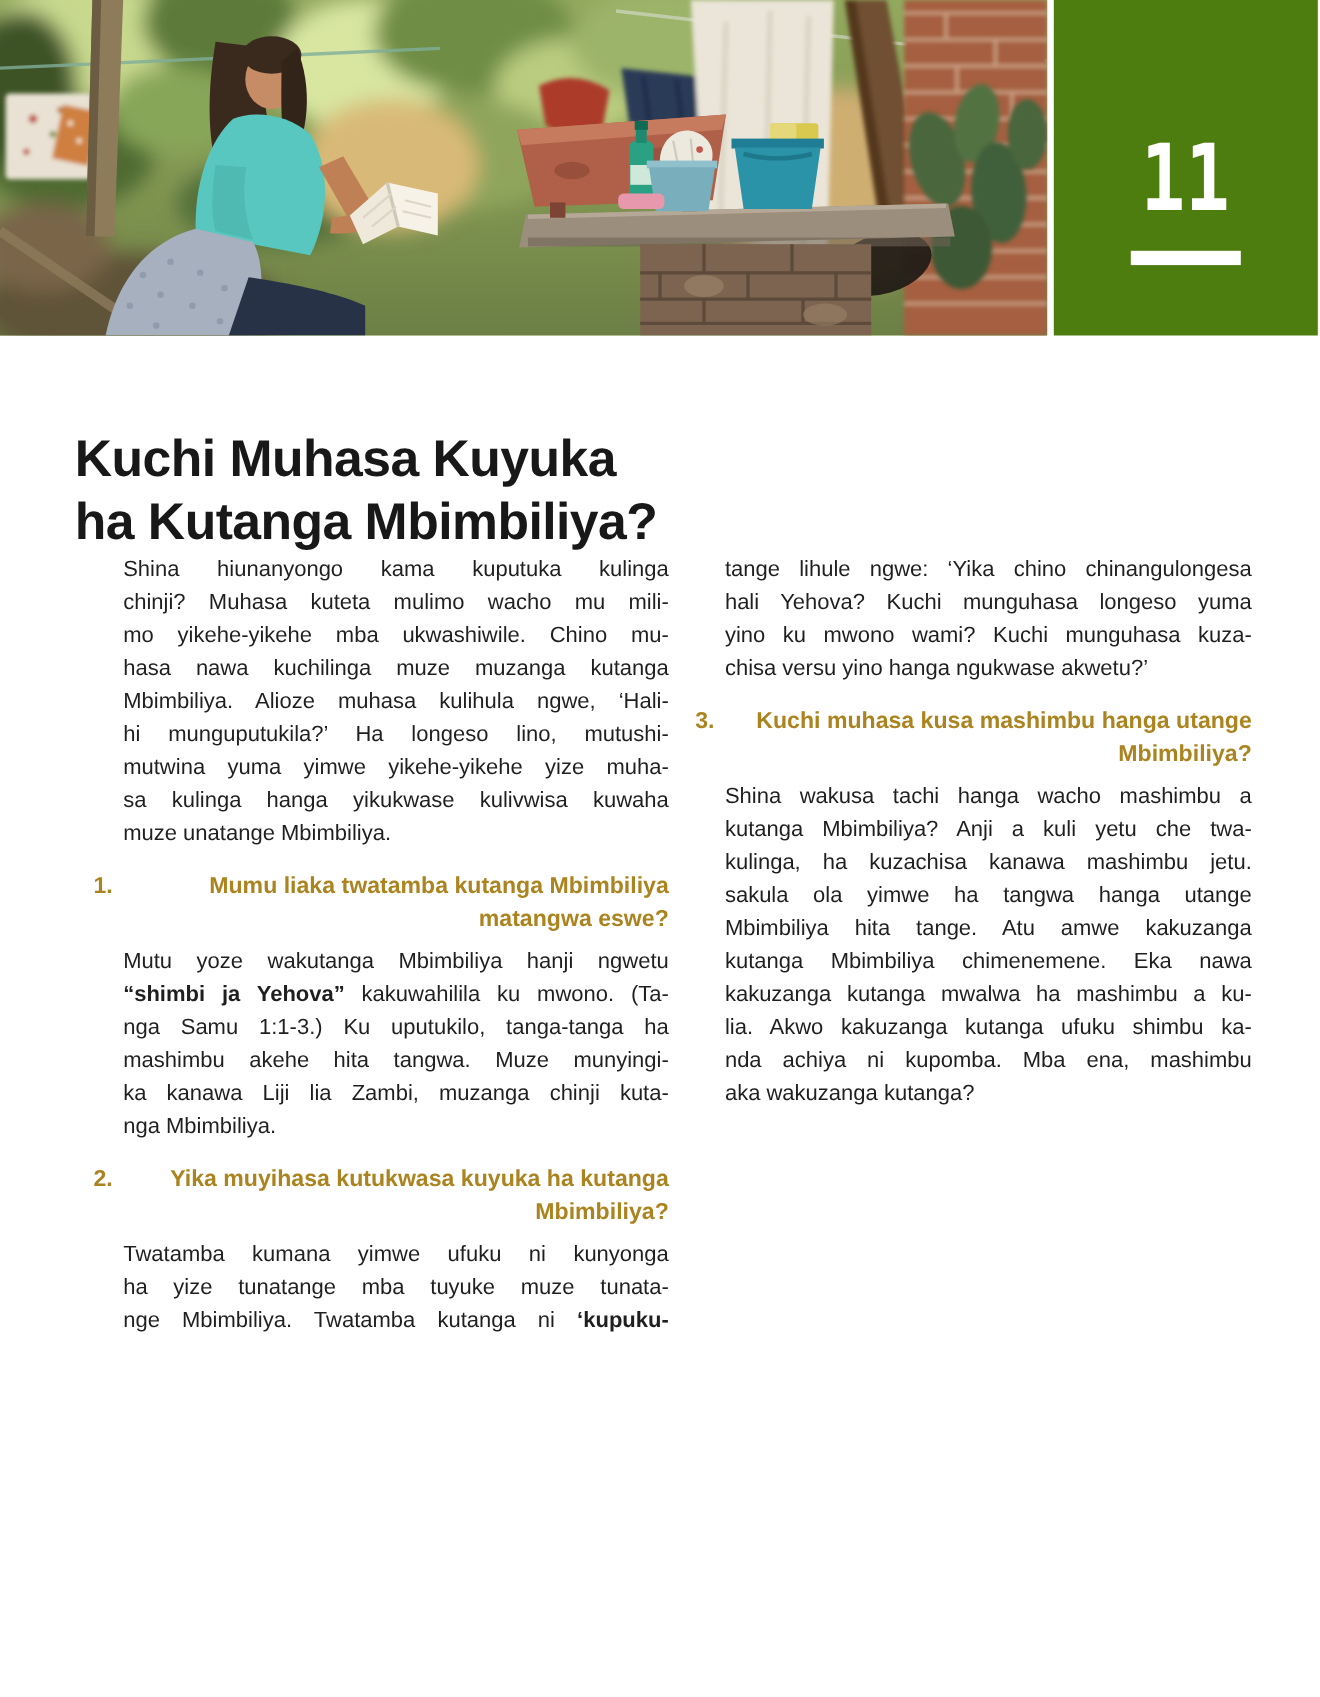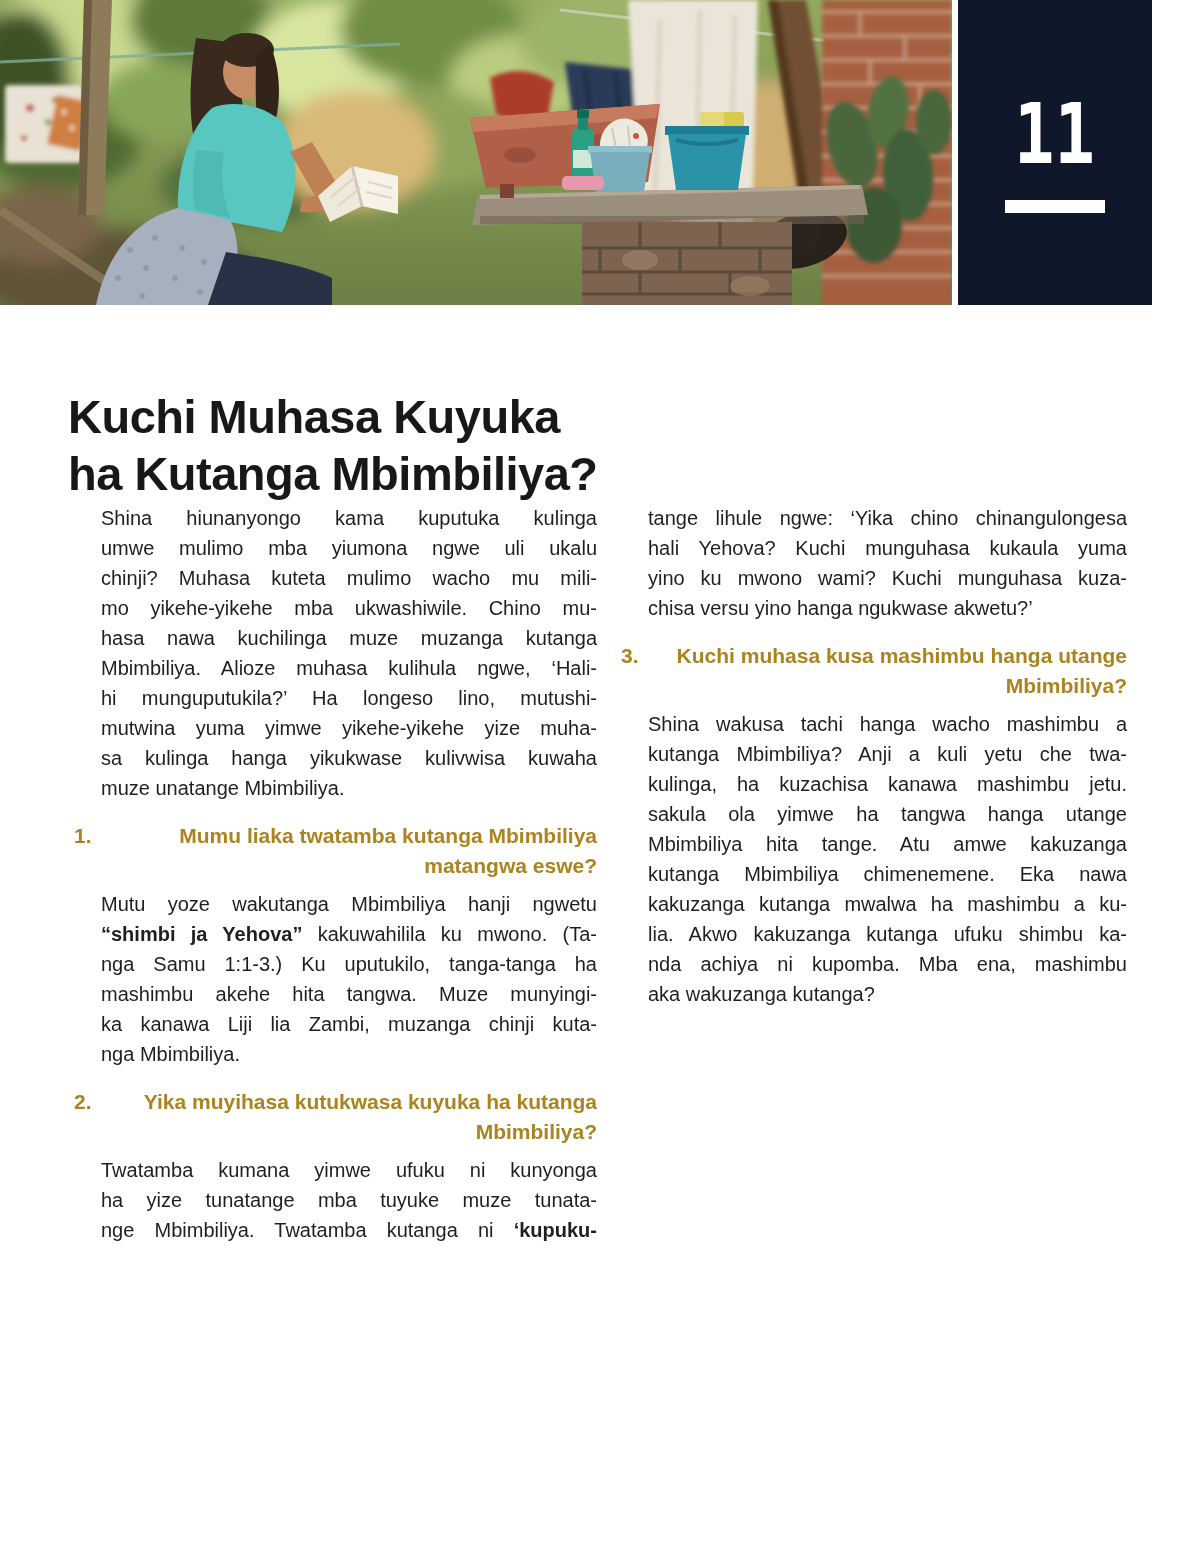--- a/index.html
+++ b/index.html
@@ -13,43 +13,43 @@
   }
   .page{position:absolute;inset:0;background:#fff;}
 
   
   .photo{
     position:absolute;left:0;top:0;width:952px;height:305px;
     overflow:hidden;background:#8fa35c;
   }
   .photo svg{display:block;width:100%;height:100%;}
   .badge{
-    position:absolute;left:958px;top:0;width:194px;height:305px;
-    background:#0f172a;
+    position:absolute;left:958px;top:0;width:240px;height:305px;
+    background:#4d7c0f;
     display:flex;flex-direction:column;align-items:center;
-    padding-top:92px;box-sizing:border-box;
+    padding-top:120px;box-sizing:border-box;
   }
   .lesson-number{
     font-family:"DejaVu Sans Mono",monospace;
     font-weight:700;font-size:84px;line-height:84px;color:#fff;
     transform:scaleX(0.8);transform-origin:center;
   }
   .lesson-underline{width:100px;height:13px;background:#fff;margin-top:24px;}
 
   
   .title{
     position:absolute;left:68px;top:344px;
     font-weight:bold;font-size:47px;line-height:57px;
     letter-spacing:-0.5px;color:#181818;margin-top:44px;
   }
   .title span{display:block;}
 
   
   .columns{
-    position:absolute;left:101px;top:503px;
+    position:absolute;left:112px;top:503px;
     display:flex;gap:51px;
     font-size:20px;line-height:30px;
   }
   .col-left{width:496px;}
   .col-right{width:479px;}
   .paragraph{margin:0 0 18px 0;}
   .body-line{text-align:justify;text-align-last:justify;white-space:normal;}
   .body-line.last{text-align-last:left;}
   .body-line b{font-weight:bold;}
   .question-heading{
@@ -225,21 +225,20 @@
 
   <h1 class="title">
     <span>Kuchi Muhasa Kuyuka</span>
     <span>ha Kutanga Mbimbiliya?</span>
   </h1>
 
   <main class="columns">
     <section class="col-left">
         <div class="paragraph">
           <div class="body-line">Shina hiunanyongo kama kuputuka kulinga</div>
-          <div class="body-line">umwe mulimo mba yiumona ngwe uli ukalu</div>
           <div class="body-line">chinji? Muhasa kuteta mulimo wacho mu mili-</div>
           <div class="body-line">mo yikehe-yikehe mba ukwashiwile. Chino mu-</div>
           <div class="body-line">hasa nawa kuchilinga muze muzanga kutanga</div>
           <div class="body-line">Mbimbiliya. Alioze muhasa kulihula ngwe, ‘Hali-</div>
           <div class="body-line">hi munguputukila?’ Ha longeso lino, mutushi-</div>
           <div class="body-line">mutwina yuma yimwe yikehe-yikehe yize muha-</div>
           <div class="body-line">sa kulinga hanga yikukwase kulivwisa kuwaha</div>
           <div class="body-line last">muze unatange Mbimbiliya.</div>
         </div>
         <div class="question-heading">
@@ -262,21 +261,21 @@
         </div>
         <div class="paragraph">
           <div class="body-line">Twatamba kumana yimwe ufuku ni kunyonga</div>
           <div class="body-line">ha yize tunatange mba tuyuke muze tunata-</div>
           <div class="body-line"><span>nge Mbimbiliya. Twatamba kutanga ni </span><b>‘kupuku-</b></div>
         </div>
       </section>
     <section class="col-right">
         <div class="paragraph">
           <div class="body-line">tange lihule ngwe: ‘Yika chino chinangulongesa</div>
-          <div class="body-line">hali Yehova? Kuchi munguhasa kukaula yuma</div>
+          <div class="body-line">hali Yehova? Kuchi munguhasa longeso yuma</div>
           <div class="body-line">yino ku mwono wami? Kuchi munguhasa kuza-</div>
           <div class="body-line last">chisa versu yino hanga ngukwase akwetu?’</div>
         </div>
         <div class="question-heading">
           <span class="q-num">3.</span>
           <div class="heading-line">Kuchi muhasa kusa mashimbu hanga utange</div>
           <div class="heading-line">Mbimbiliya?</div>
         </div>
         <div class="paragraph">
           <div class="body-line">Shina wakusa tachi hanga wacho mashimbu a</div>

